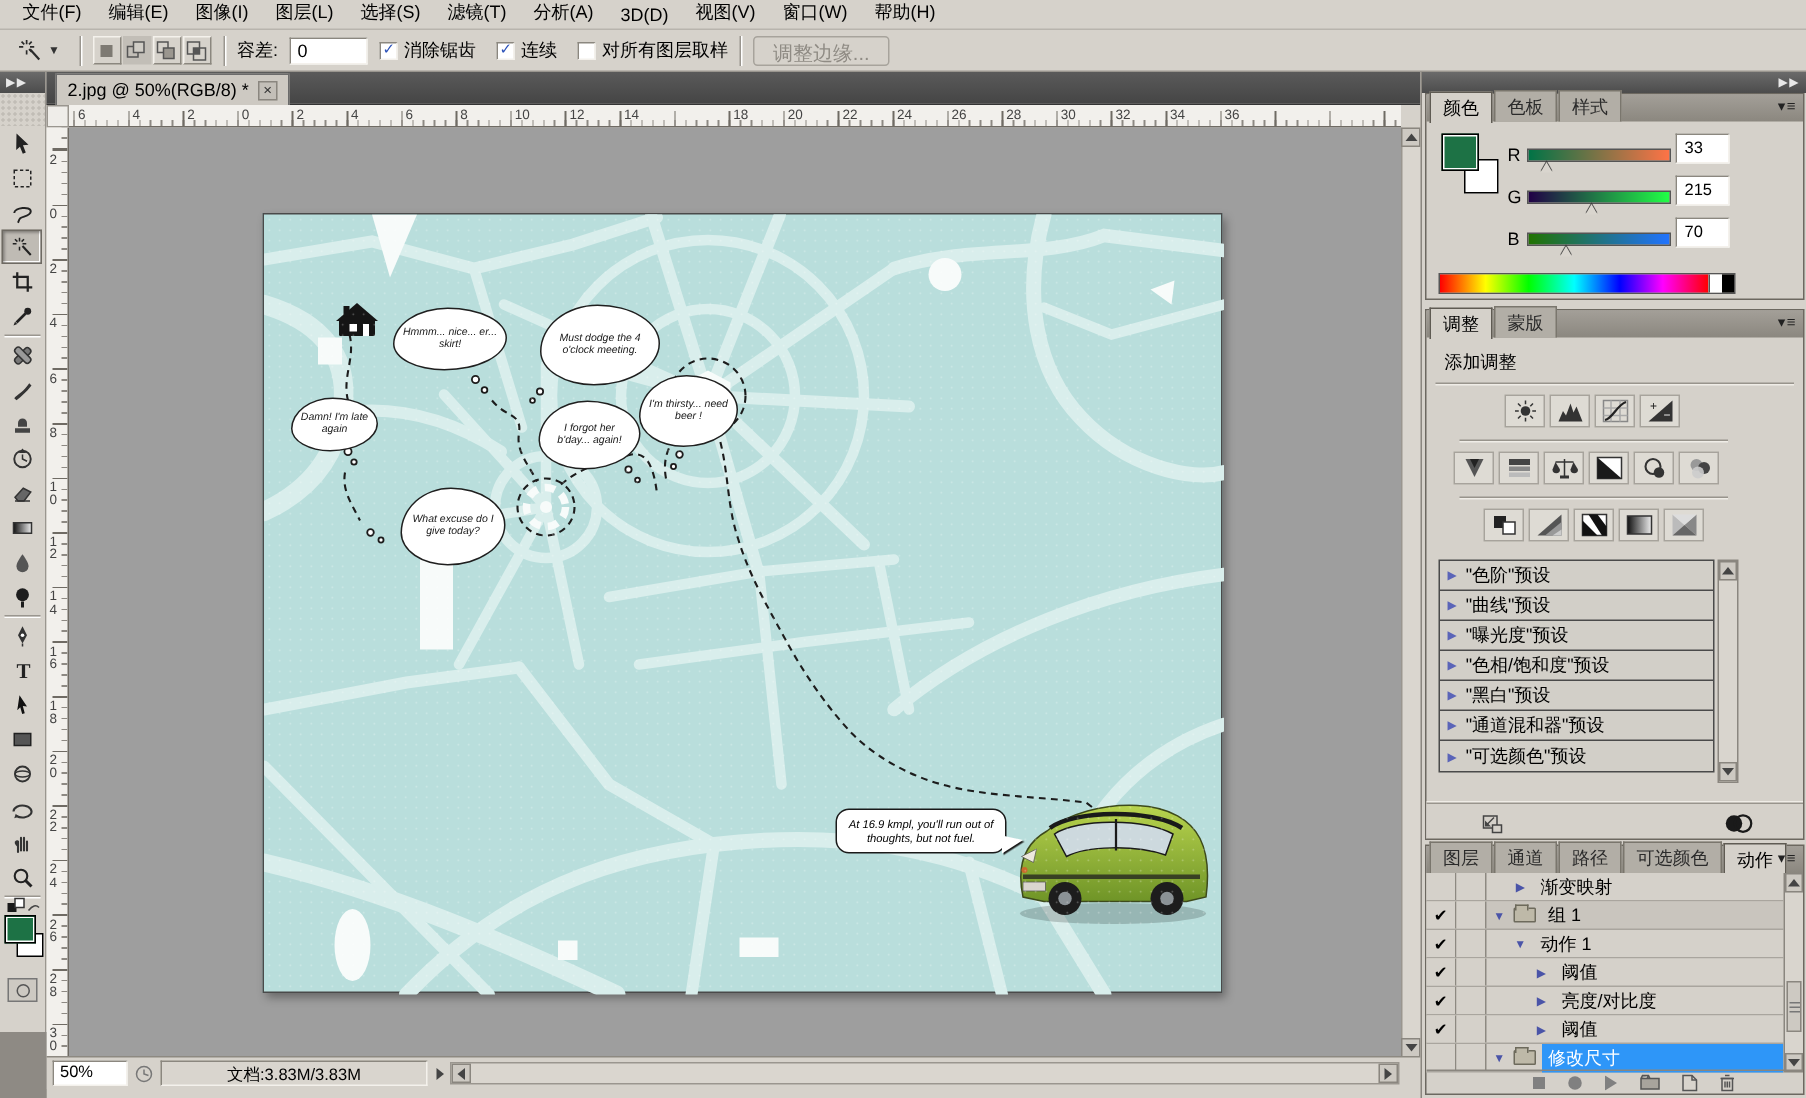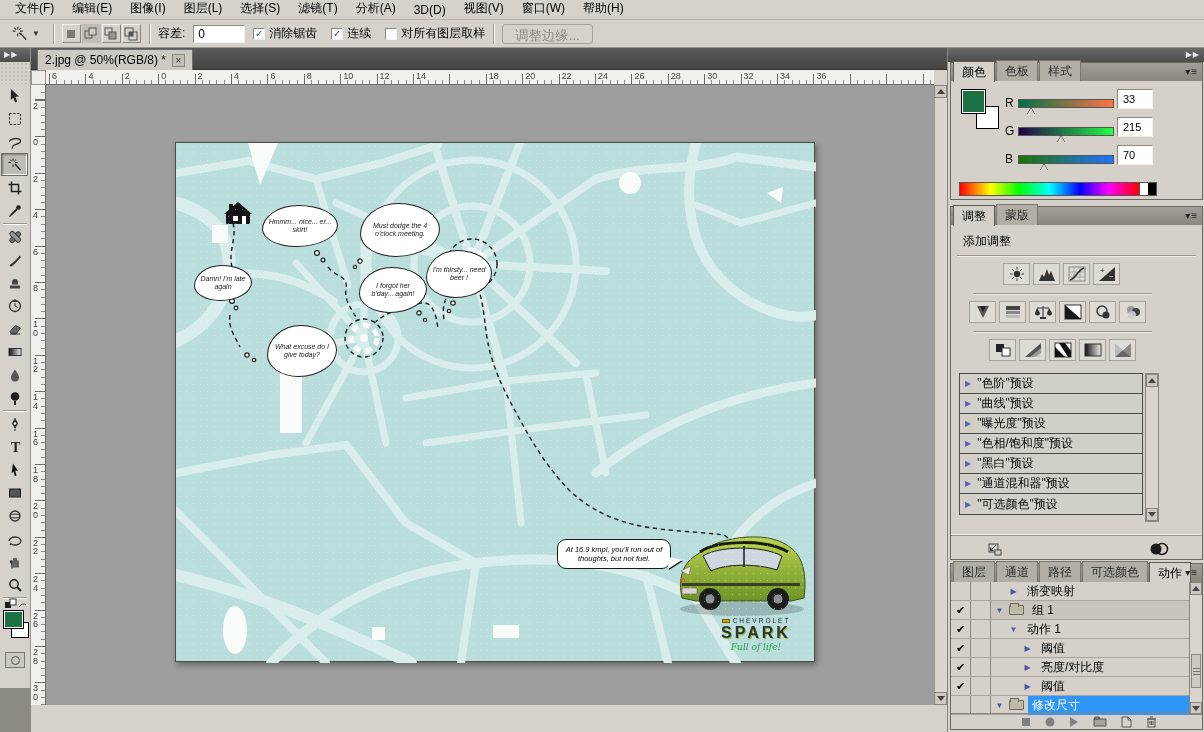--- a/index.html
+++ b/index.html
@@ -558,40 +558,49 @@
       <div class="bubble" style="left:184px;top:60px;width:80px;height:54px">Must dodge the 4 o'clock meeting.</div>
       <div class="bubble" style="left:183px;top:124px;width:68px;height:46px">I forgot her b'day... again!</div>
       <div class="bubble" style="left:250px;top:107px;width:66px;height:48px">I'm thirsty... need beer !</div>
       <div class="bubble" style="left:91px;top:182px;width:70px;height:52px">What excuse do I give today?</div>
 
       
       <div id="caption">At 16.9 kmpl, you'll run out of thoughts, but not fuel.</div>
       <div id="captail"></div>
 
       
-      <div id="brand">
-        <div class="make">
-            <span class="bowtie"></span>
-            <span>CHEVROLET</span>
-          </div>
-        <div class="model">SPARK</div>
-        <div class="tagline">Full of life!</div>
-      </div>
     </div>
   </div>
 
   <div id="vscroll">
     <div class="sb-arrow" style="position:absolute;top:0;left:-1px">
         <div class="tri-up"></div>
       </div>
     <div class="sb-arrow" style="position:absolute;bottom:0;left:-1px">
         <div class="tri-dn"></div>
       </div>
   </div>
 
+  <div id="hstat">
+    <div id="zoombox" class="inset">50%</div>
+    <svg width="14" height="14">
+        <circle cx="7" cy="7" r="5" fill="none" stroke="#777"></circle>
+        <path d="M7,4 L7,7 L10,8" fill="none" stroke="#777"></path>
+      </svg>
+    <div id="docbox" class="inset">文档:3.83M/3.83M</div>
+    <div class="tri-rt" style="margin-left:2px"></div>
+    <div id="hscroll">
+      <div class="sb-arrow" style="height:13px">
+          <div class="tri-lf"></div>
+        </div>
+      <div class="sb-arrow" style="height:13px">
+          <div class="tri-rt"></div>
+        </div>
+    </div>
+  </div>
 </div>
 <div id="blcorner"></div>
 
 <div id="rightcol">
   <div class="dark-head">▶▶</div>
 
   <div class="panel" id="colorpanel">
     <div class="ptabs" id="colorTabs">
         <div class="ptab active">颜色</div>
         <div class="ptab">色板</div>

